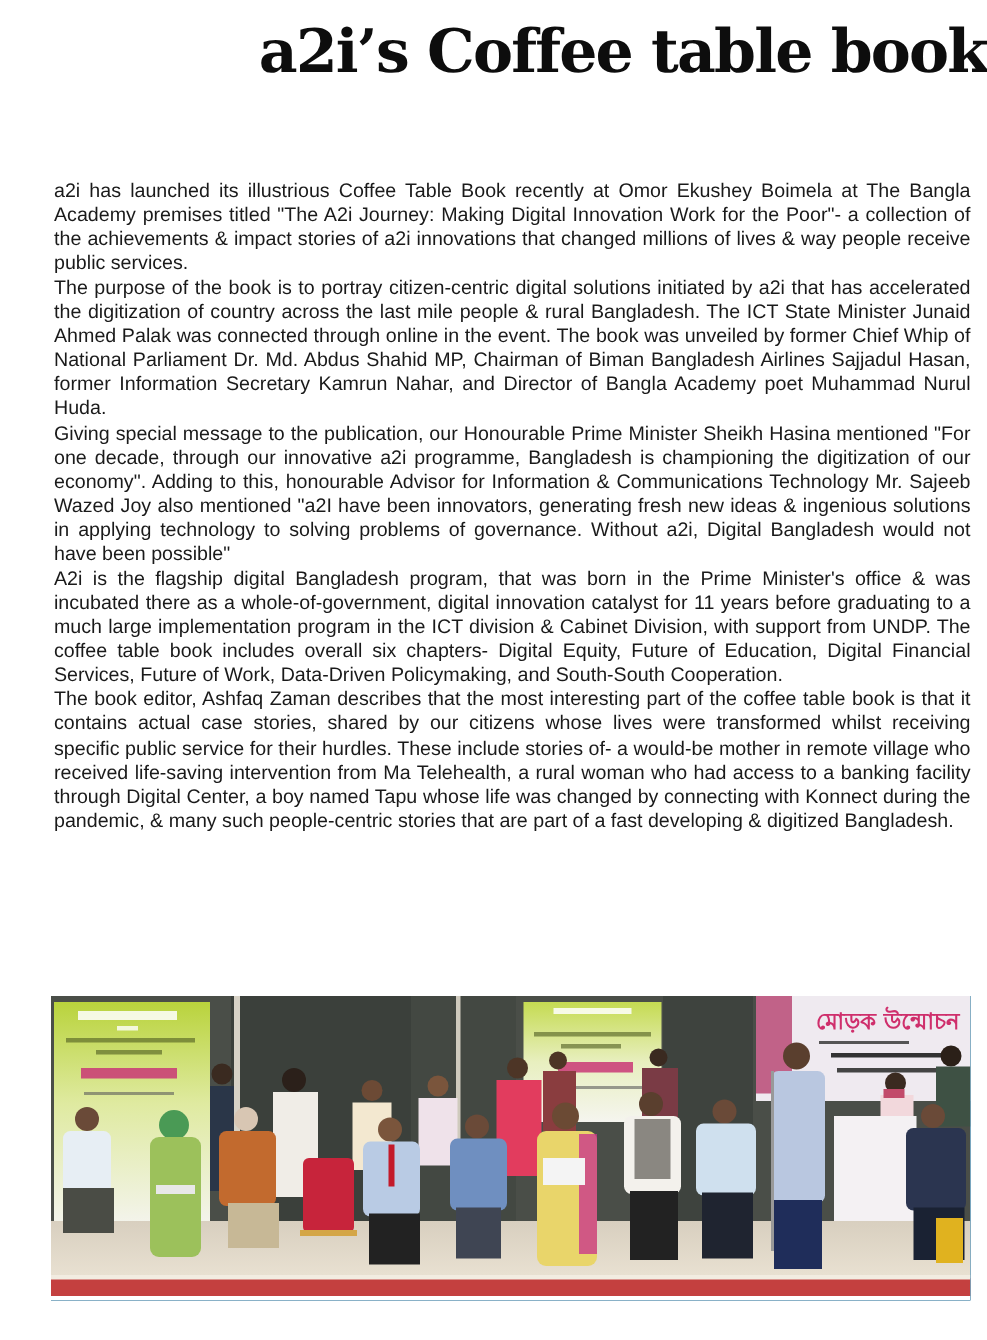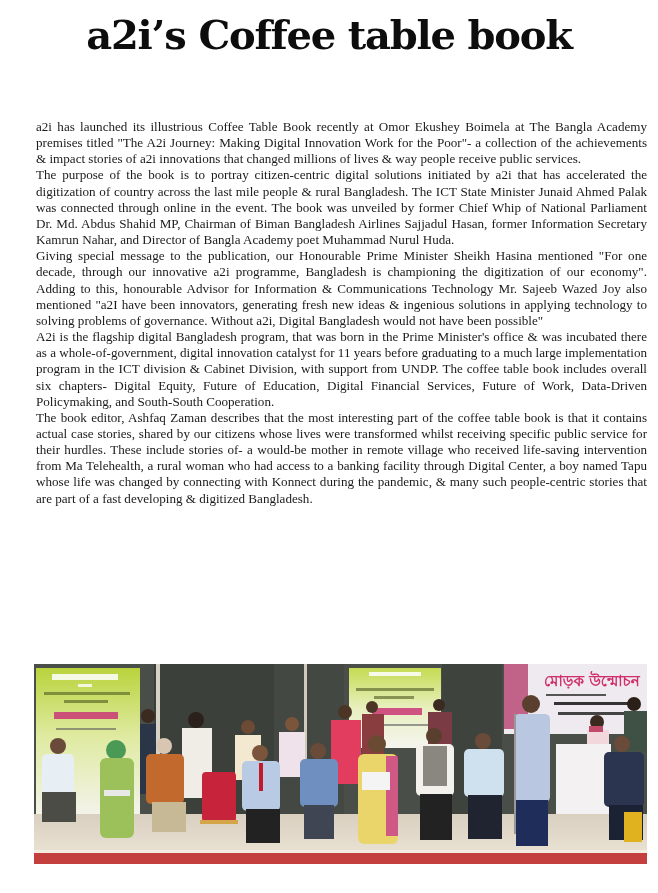--- a/index.html
+++ b/index.html
@@ -1,29 +1,29 @@
 <!DOCTYPE html>
 <html><head>
 <meta charset="utf-8">
 <style>
   html, body { margin: 0; padding: 0; background: #ffffff; }
   body { width: 658px; height: 893px; position: relative; overflow: hidden; }
   .headline {
     position: absolute; left: 0; top: 12px; width: 658px;
-    text-align: center;
+    text-align: right;
     font-family: "DejaVu Serif", serif;
     font-weight: bold;
     font-size: 40px; line-height: 46px;
     letter-spacing: -1.2px;
     color: #0d0d0d;
     margin: 0;
   }
   .article {
     position: absolute; left: 36px; top: 119px; width: 611px;
-    font-family: Liberation Serif, serif;
+    font-family: Liberation Sans, sans-serif;
     font-size: 13.1px; line-height: 16.15px;
     color: #1a1a1a;
     text-align: justify;
     hyphens: manual;
   }
   .article p { margin: 0; }
   .photo {
     position: absolute; left: 34px; top: 664px; width: 613px; height: 203px;
     overflow: hidden; background: #0369a1;
   }

